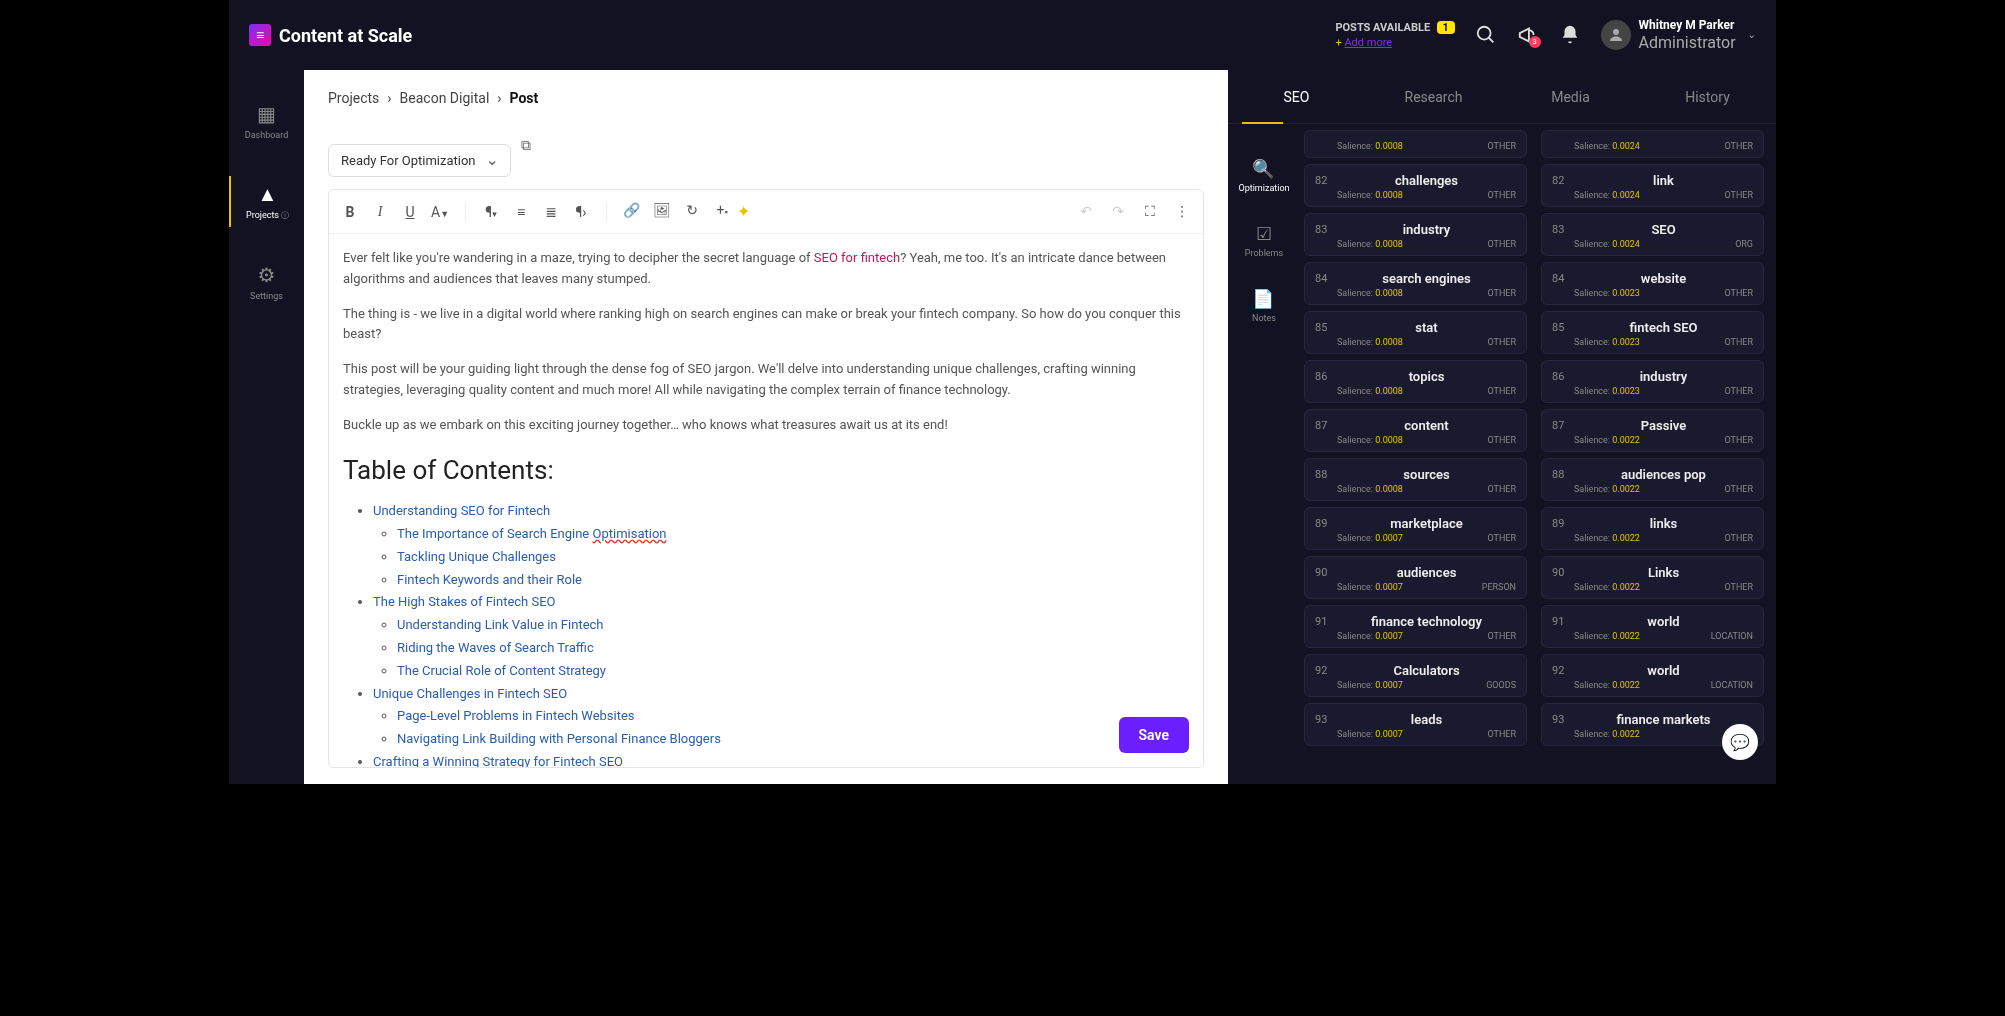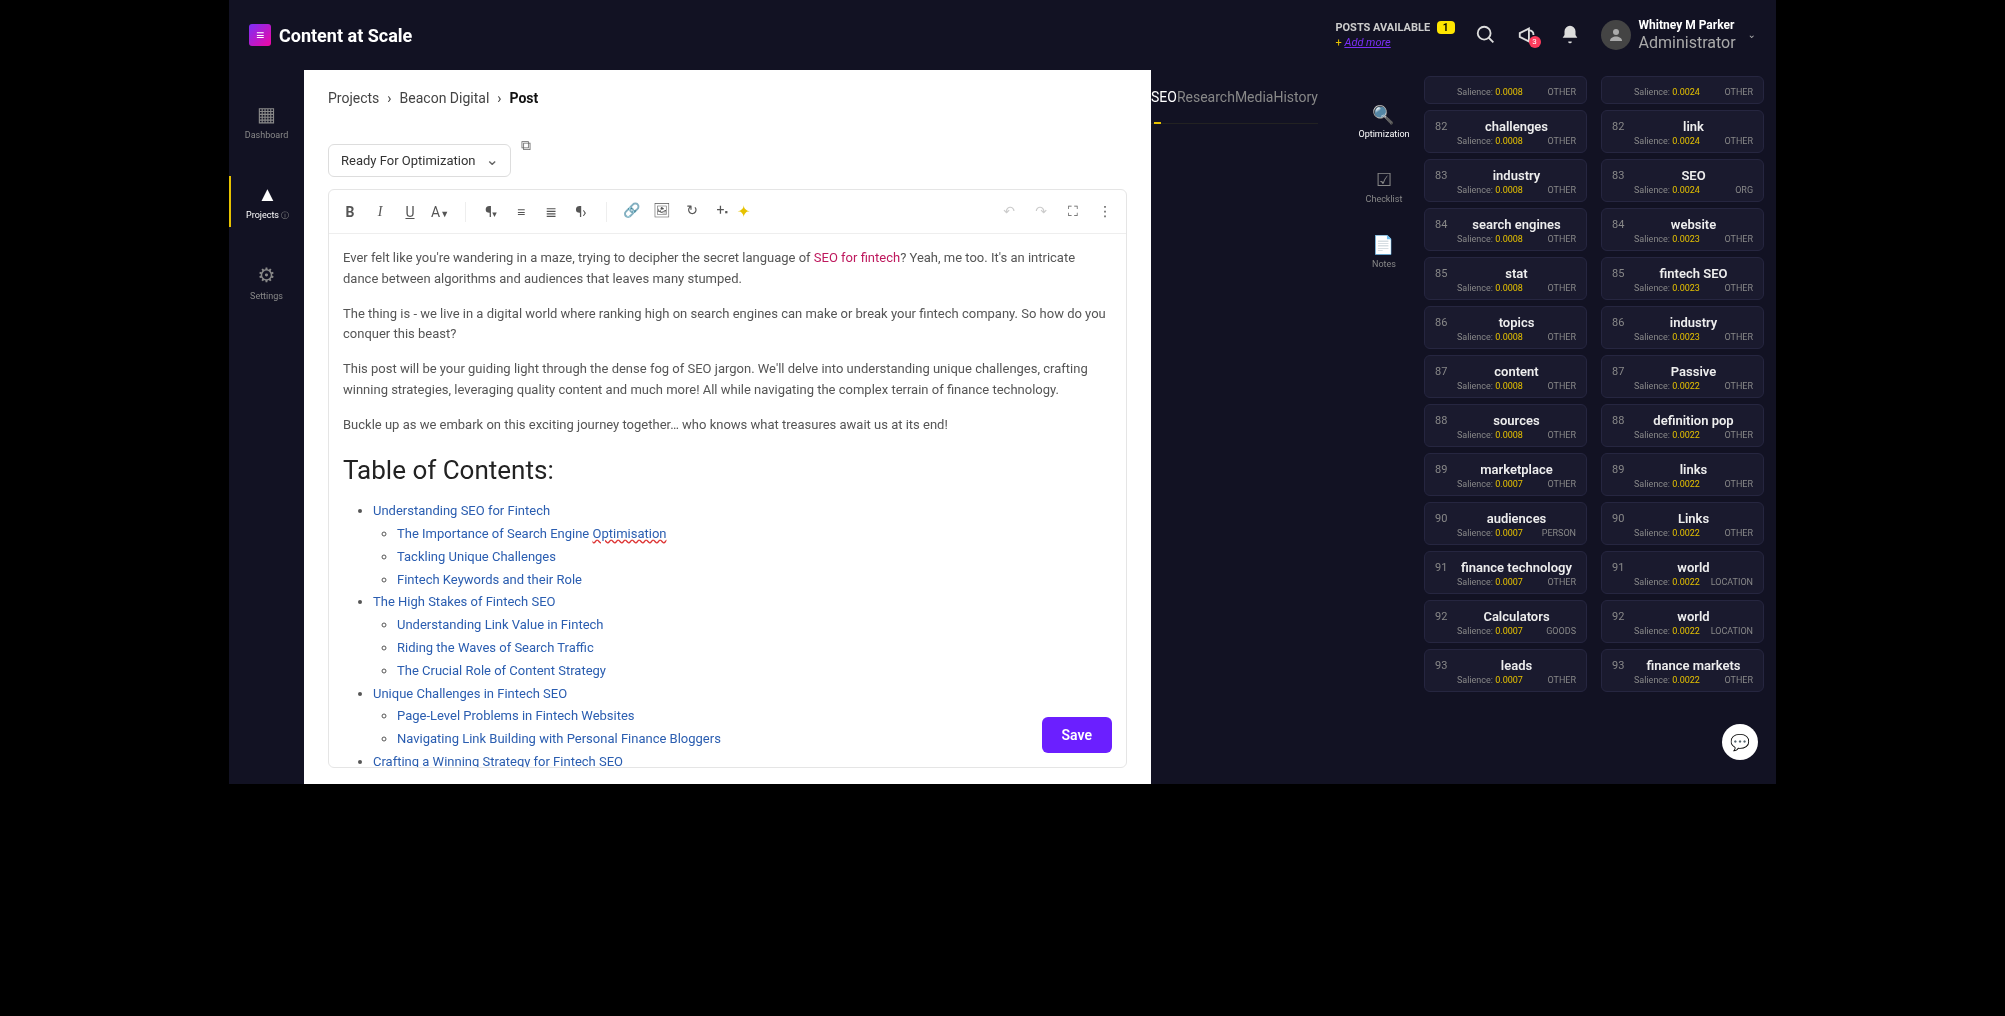--- a/index.html
+++ b/index.html
@@ -5,21 +5,21 @@
 * { margin:0; padding:0; box-sizing:border-box; font-family:-apple-system,Segoe UI,Roboto,sans-serif; }
 body { background:#000; color:#fff; width:2005px; height:1016px; overflow:hidden; }
 .app { display:flex; flex-direction:column; width:1547px; height:784px; margin:0 auto; background:#121223; position:relative; }
 .header { height:70px; display:flex; align-items:center; padding:0 20px; }
 .logo { display:flex; align-items:center; gap:8px; font-weight:700; font-size:18px; }
 .logo-icon { width:22px; height:22px; border-radius:3px; background:linear-gradient(135deg,#7b2ff7,#f107a3); display:flex; align-items:center; justify-content:center; font-size:14px; }
 .header-right { margin-left:auto; display:flex; align-items:center; gap:20px; }
 .posts-avail { font-size:11px; color:#ccc; line-height:1.4; }
 .posts-avail-label { font-weight:700; }
 .posts-badge { background:#ffe600; color:#000; border-radius:4px; padding:1px 6px; font-weight:700; font-size:10px; margin-left:4px; }
-.add-more { color:#7b2ff7; text-decoration:underline; font-size:11px;font-style:italic; }
+.add-more { color:#7b2ff7; text-decoration:underline; font-size:11px; }
 .hicon { width:22px; height:22px; color:#ddd; cursor:pointer; position:relative; }
 .notif-dot { position:absolute; bottom:-2px; right:-2px; background:#ff3b5c; color:#fff; font-size:8px; border-radius:50%; width:12px; height:12px; display:flex; align-items:center; justify-content:center; }
 .user { display:flex; align-items:center; gap:8px; }
 .avatar { width:30px; height:30px; border-radius:50%; background:#444; display:flex; align-items:center; justify-content:center; }
 .user-info { font-size:12px; line-height:1.2; }
 .user-name { font-weight:700; }
 .user-role { font-size:16px; color:#aaa; }
 .chev { font-size:10px; color:#aaa; margin-left:4px; }
 
 .body { flex:1; display:flex; overflow:hidden; }
@@ -54,21 +54,21 @@
 .content .bold { color:#be185d; font-weight:400; }
 .toc-h { font-size:26px; color:#222; font-weight:400; margin:10px 0 10px; }
 .toc { list-style:disc; padding-left:30px; }
 .toc li { margin:2px 0; }
 .toc a { color:#2a5db0; text-decoration:none; font-size:13px; }
 .toc ul { list-style:circle; padding-left:24px; }
 .redline { text-decoration:underline wavy #d33; }
 
 .save-btn { position:absolute; bottom:14px; right:14px; background:#6b1fff; color:#fff; border:none; border-radius:6px; padding:10px 20px; font-size:14px; font-weight:600; cursor:pointer; }
 
-.right { width:625px; display:flex; flex-direction:row; background:#121223;gap:30px; }
+.right { width:548px; display:flex; flex-direction:column; background:#121223; }
 .tabs { display:flex; height:54px; border-bottom:1px solid #222; }
 .tab { flex:1; display:flex; align-items:center; justify-content:center; font-size:14px; color:#888; cursor:pointer; position:relative; }
 .tab.active { color:#fff; }
 .tab.active::after { content:""; position:absolute; bottom:-1px; left:10%; width:30%; height:2px; background:#e6c200; }
 
 .right-body { flex:1; display:flex; overflow:hidden; }
 .subnav { width:72px; display:flex; flex-direction:column; align-items:center; padding-top:34px; gap:30px; }
 .sub-item { display:flex; flex-direction:column; align-items:center; gap:4px; font-size:9px; color:#888; cursor:pointer; }
 .sub-item.active { color:#fff; }
 .sub-icon { font-size:18px; }
@@ -237,21 +237,21 @@
         <div class="tab">History</div>
       </div>
       <div class="right-body">
         <div class="subnav">
           <div class="sub-item active">
             <span class="sub-icon">🔍</span>
             <span>Optimization</span>
           </div>
           <div class="sub-item">
             <span class="sub-icon">☑</span>
-            <span>Checklist</span>
+            <span>Problems</span>
           </div>
           <div class="sub-item">
             <span class="sub-icon">📄</span>
             <span>Notes</span>
           </div>
         </div>
         <div class="kw-panel">
           <div class="kw-col" id="kwL">
               <div class="kw-card">
                 <div class="kw-num"></div>
@@ -410,21 +410,21 @@
               <div class="kw-card">
                 <div class="kw-num">87</div>
       <div class="kw-term">Passive</div>
       <div class="kw-meta">
                   <span class="kw-sal">Salience: <span class="kw-sal-val">0.0022</span></span>
       <span class="kw-type">OTHER</span>
                 </div>
               </div>
               <div class="kw-card">
                 <div class="kw-num">88</div>
-      <div class="kw-term">definition pop</div>
+      <div class="kw-term">audiences pop</div>
       <div class="kw-meta">
                   <span class="kw-sal">Salience: <span class="kw-sal-val">0.0022</span></span>
       <span class="kw-type">OTHER</span>
                 </div>
               </div>
               <div class="kw-card">
                 <div class="kw-num">89</div>
       <div class="kw-term">links</div>
       <div class="kw-meta">
                   <span class="kw-sal">Salience: <span class="kw-sal-val">0.0022</span></span>

